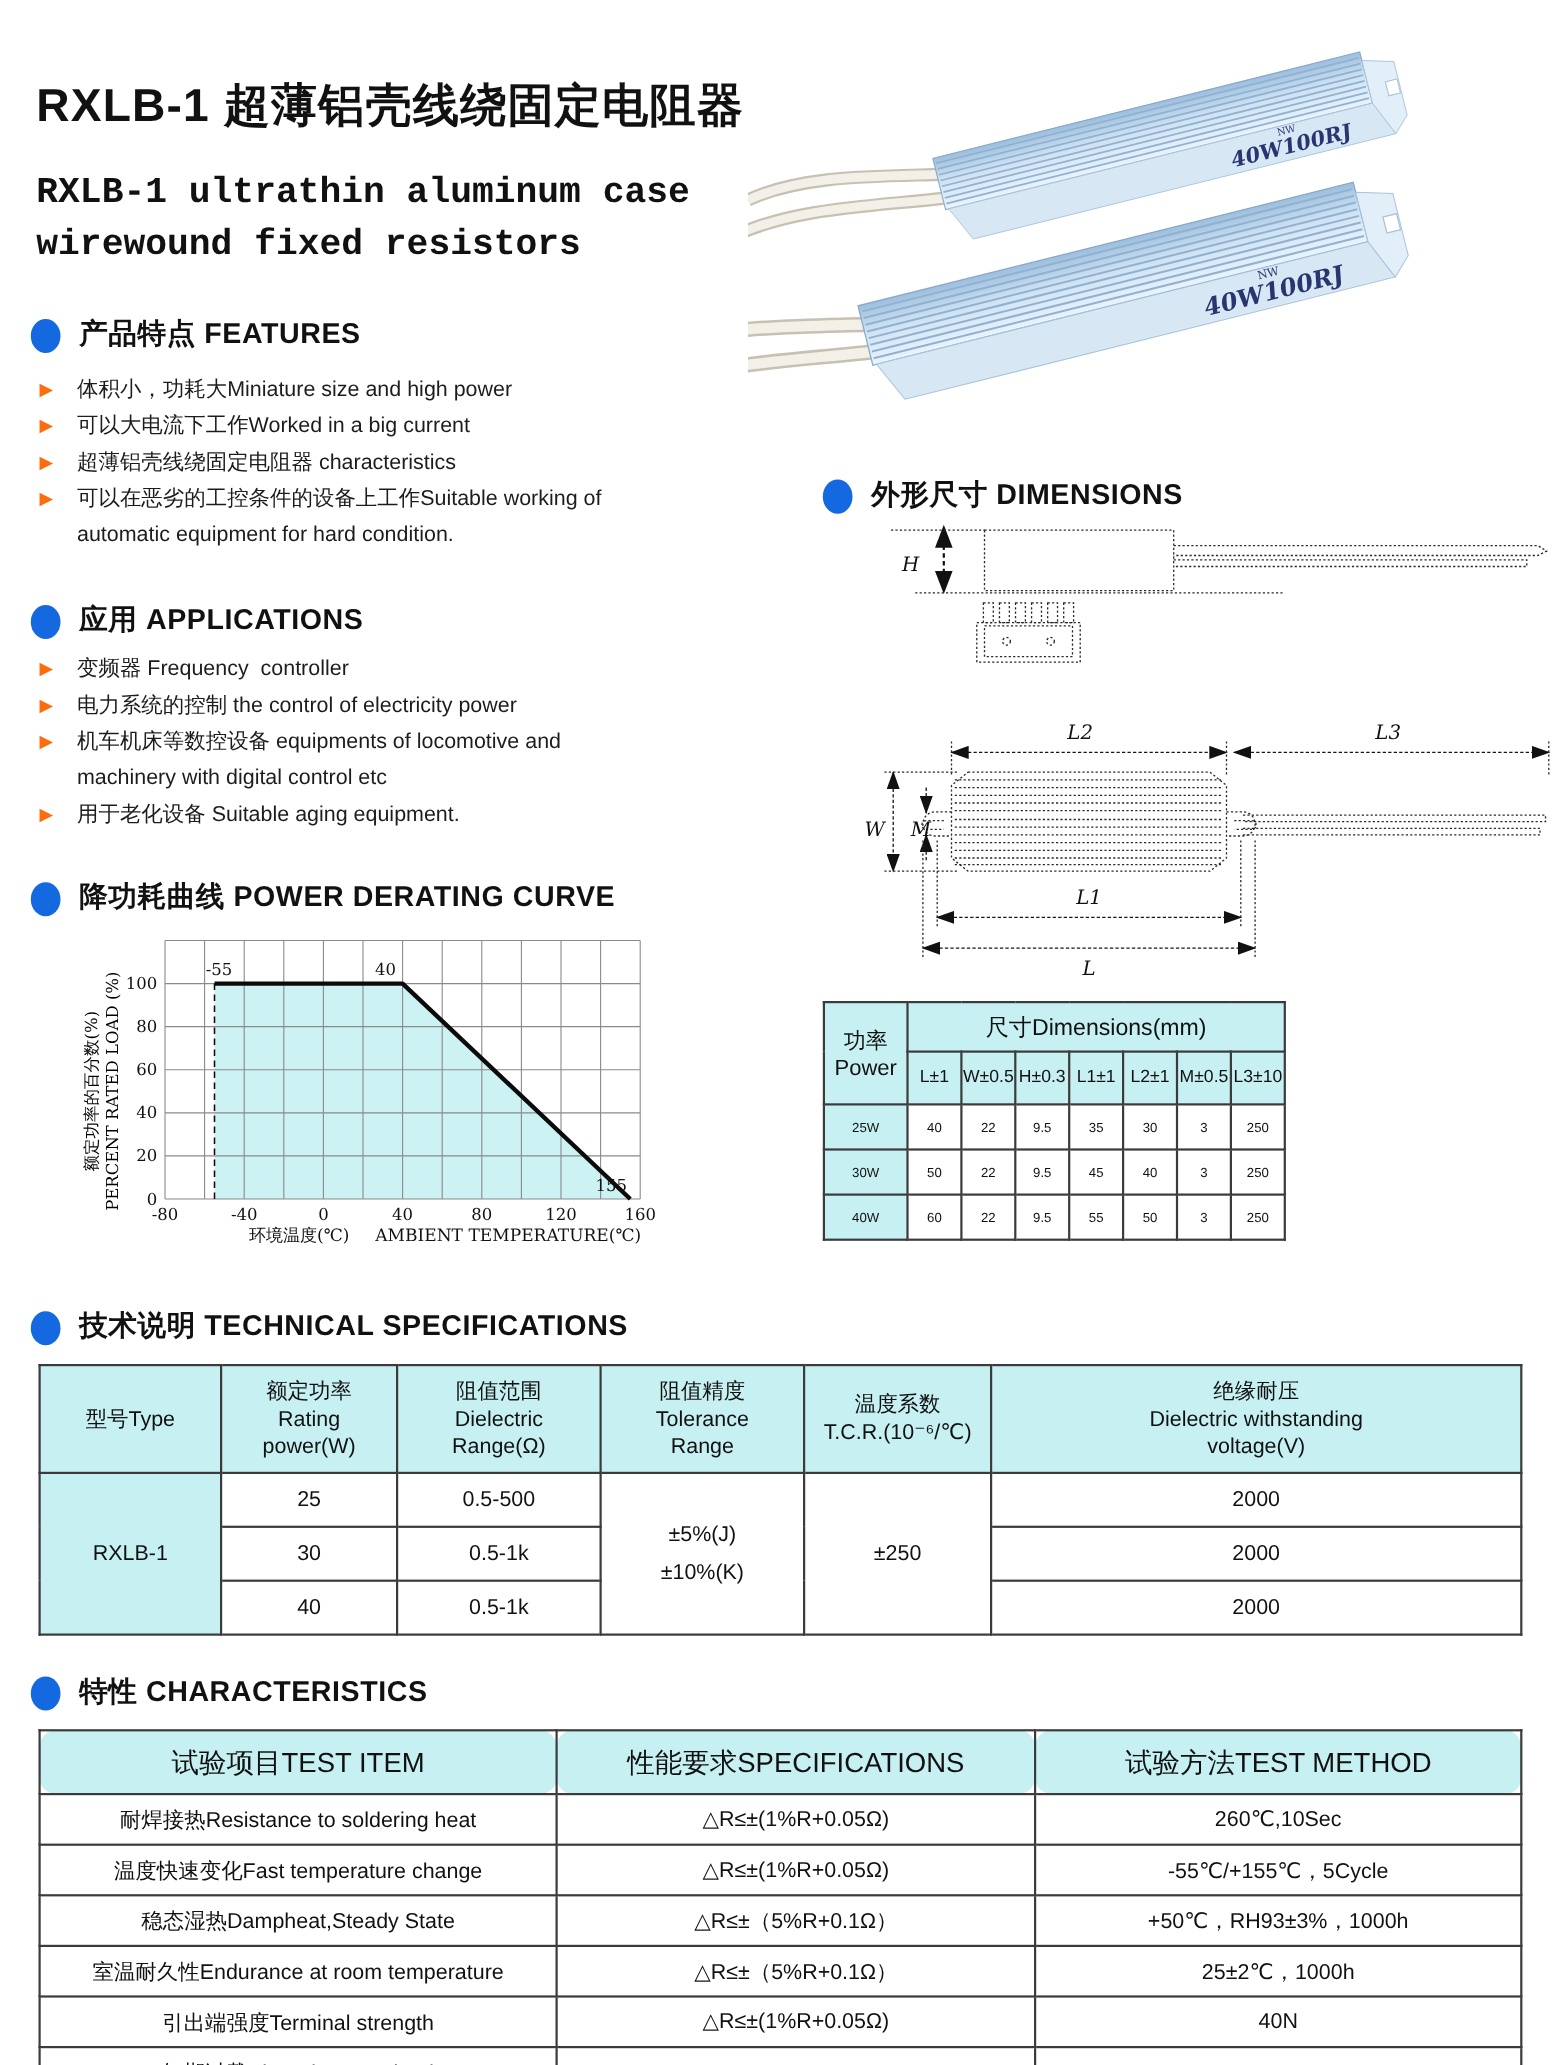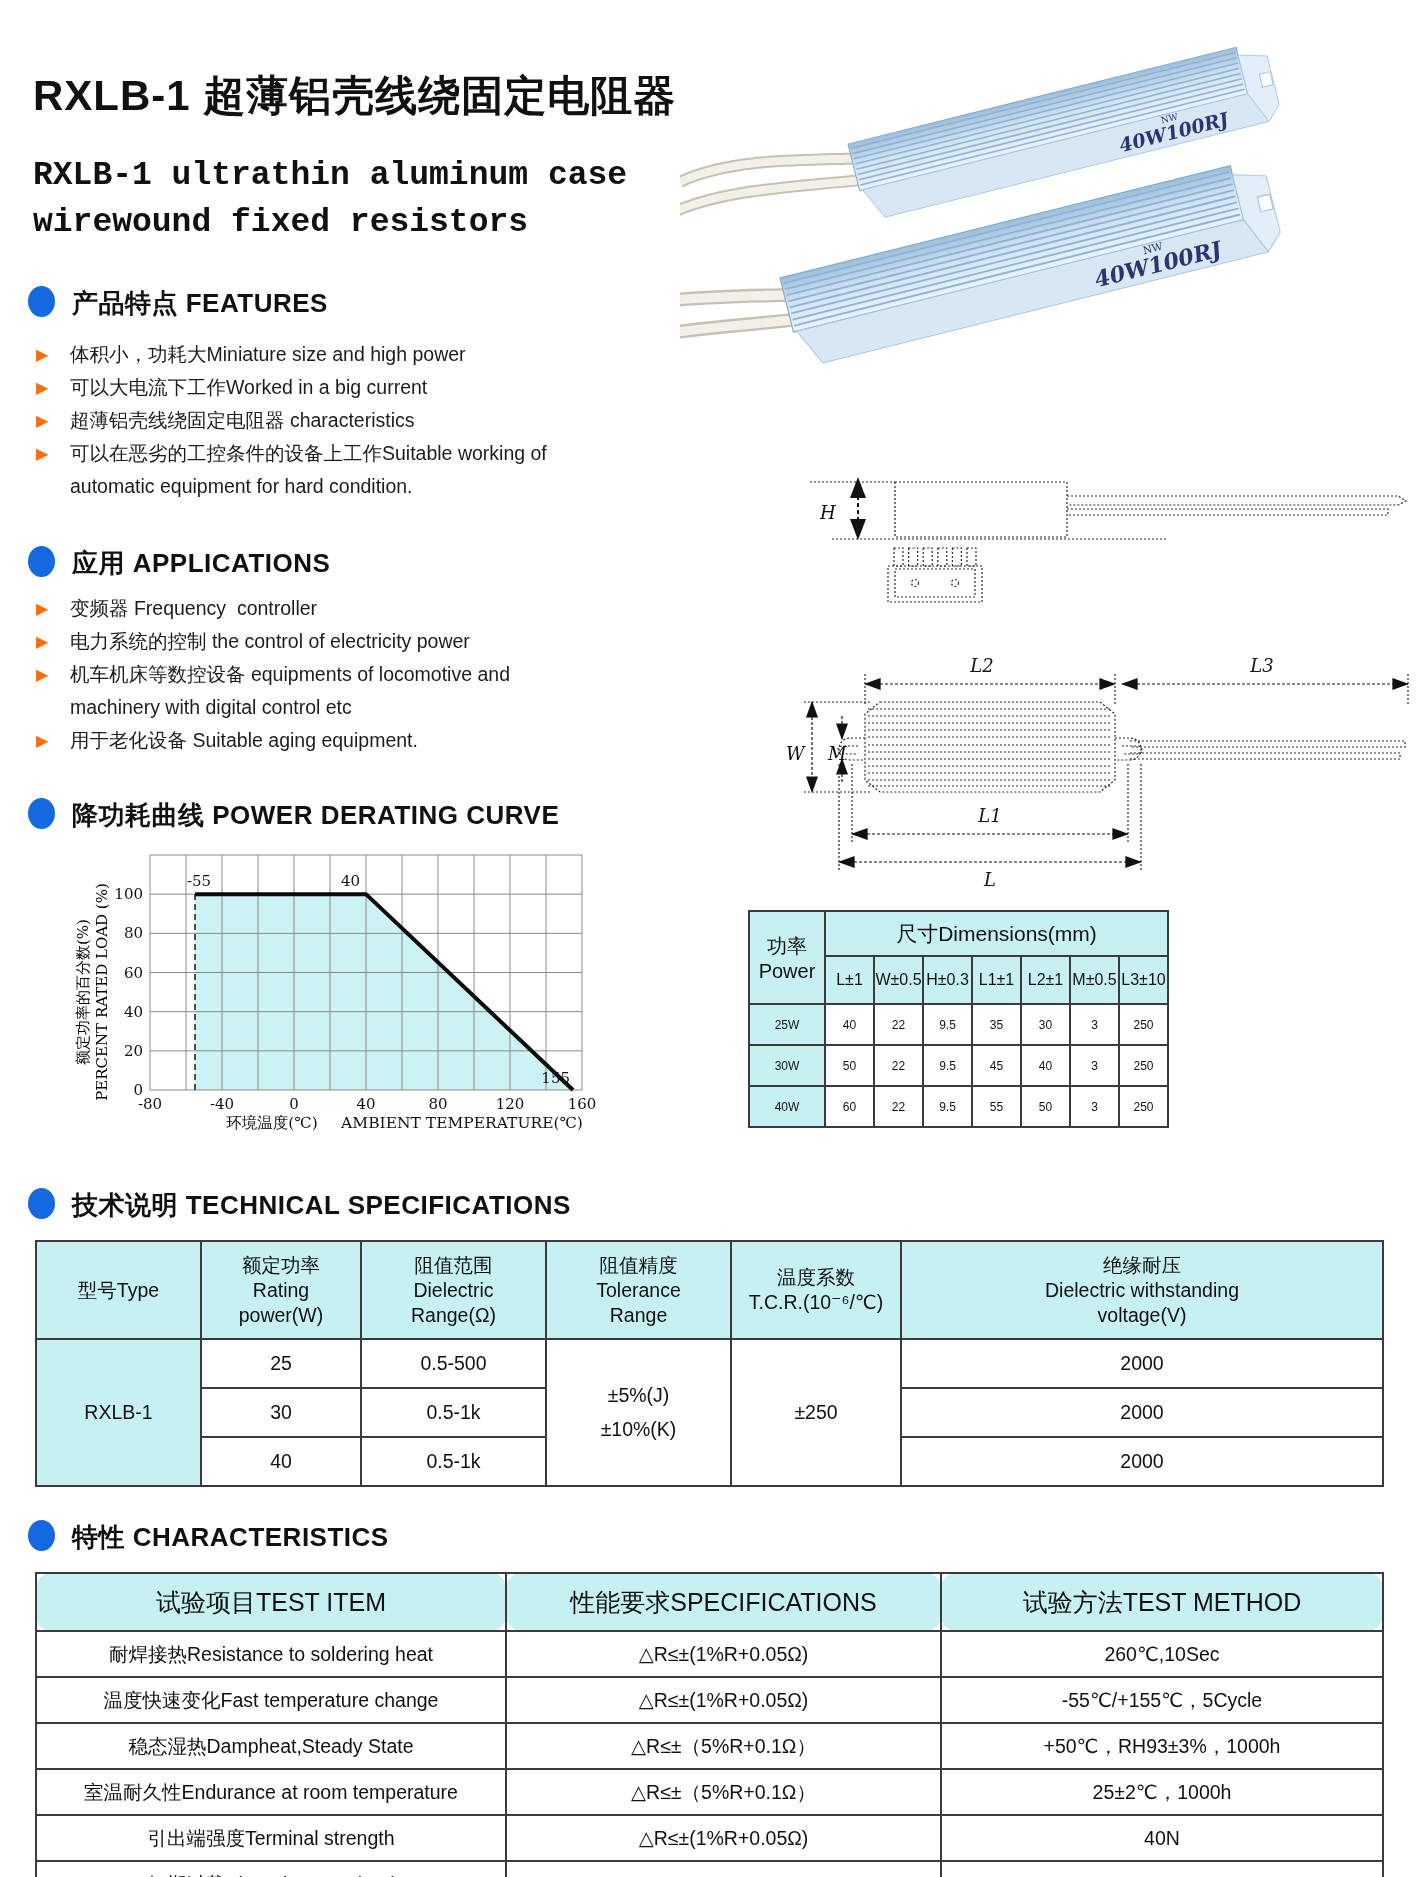--- a/index.html
+++ b/index.html
@@ -2,21 +2,21 @@
 <html><head>
 <meta charset="utf-8">
 <style>
   html,body{margin:0;padding:0;background:#fff;}
   body{font-family:"Liberation Sans","DejaVu Sans",sans-serif;color:#111;}
   .page{position:relative;width:1417px;height:1877px;background:#fff;overflow:hidden;margin-top:32px;}
 
   .title-cn{position:absolute;left:33px;top:36px;font-size:42px;font-weight:bold;letter-spacing:1px;white-space:nowrap;}
   .title-en{position:absolute;left:33px;top:120px;font-size:33px;font-weight:bold;line-height:47px;font-family:Liberation Mono, monospace;}
 
-  .sec{position:absolute;display:flex;align-items:flex-start;gap:17px;}
+  .sec{position:absolute;display:flex;align-items:flex-end;gap:17px;}
   .dot{width:27px;height:31px;border-radius:50%;background:#1569e0;flex:0 0 auto;}
   .sec-t{font-size:26px;font-weight:bold;white-space:nowrap;letter-spacing:0.5px;}
 
   .list{position:absolute;width:560px;}
   .li{position:relative;padding-left:34px;min-height:33px;line-height:33px;}
   .li .tri{position:absolute;left:0;top:0;color:#fd6d0d;font-size:16px;}
   .li-text{display:inline-block;width:492px;font-size:19.5px;line-height:33px;white-space:pre-wrap;vertical-align:top;color:#1c1c1c;}
 
   svg text{font-family:"DejaVu Serif","Liberation Serif",serif;}
   .tick{font-size:15px;fill:#111;}
@@ -192,20 +192,24 @@
         <text x="117" y="74.16666666666666" class="tick" text-anchor="start">-55</text>
         <text x="290" y="74.16666666666666" class="tick" text-anchor="end">40</text>
         <text x="500" y="271" class="tick" text-anchor="end">155</text>
       </g>
     <text class="ylab" transform="translate(18,180) rotate(-90)" text-anchor="middle">额定功率的百分数(%)</text>
     <text class="ylab" transform="translate(37,180) rotate(-90)" text-anchor="middle">PERCENT RATED LOAD (%)</text>
     <text class="axlab" x="202" y="316" text-anchor="middle">环境温度(℃)</text>
     <text class="axlab" x="392" y="316" text-anchor="middle">AMBIENT TEMPERATURE(℃)</text>
   </svg>
 
+  <div class="sec" style="left:748px;top:400px">
+    <span class="dot"></span>
+    <span class="sec-t">外形尺寸 DIMENSIONS</span>
+  </div>
 
   <svg viewBox="0 0 727 440" style="position:absolute;left:690px;top:430px;width:727px;height:440px">
     <defs>
       <marker id="ahe" markerWidth="14" markerHeight="10" refX="13" refY="5" orient="auto">
           <path d="M0,0 L14,5 L0,10 z" fill="#111"></path>
         </marker>
       <marker id="ahs" markerWidth="14" markerHeight="10" refX="1" refY="5" orient="auto">
           <path d="M14,0 L0,5 L14,10 z" fill="#111"></path>
         </marker>
     </defs>

